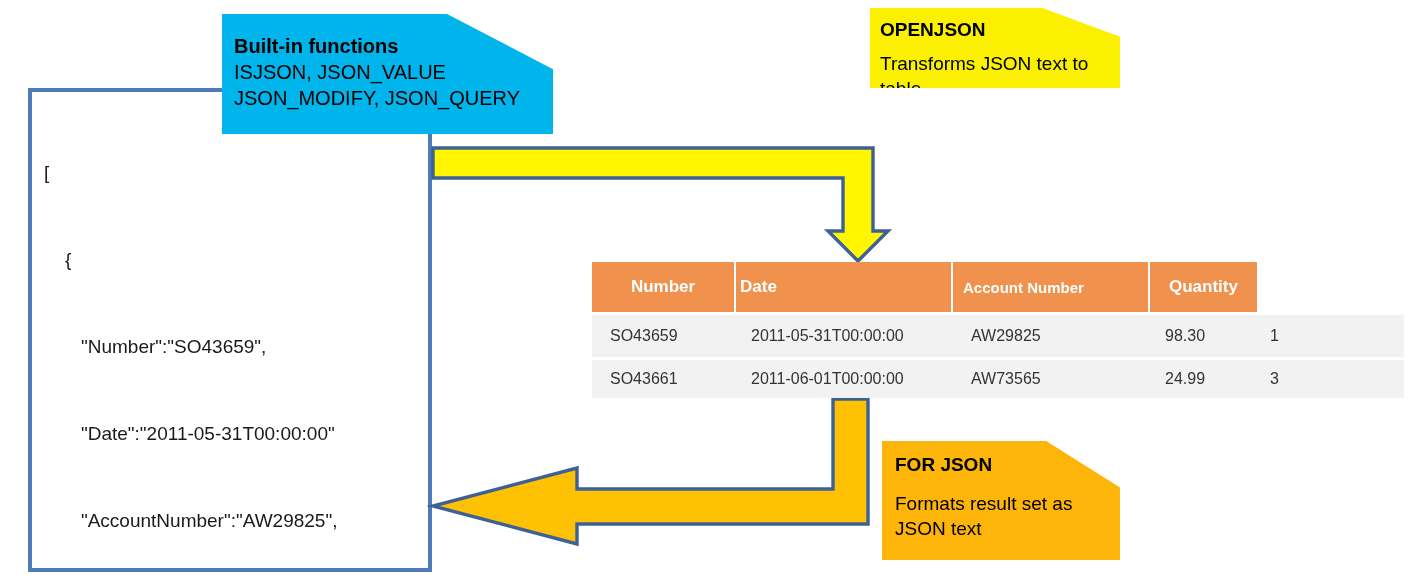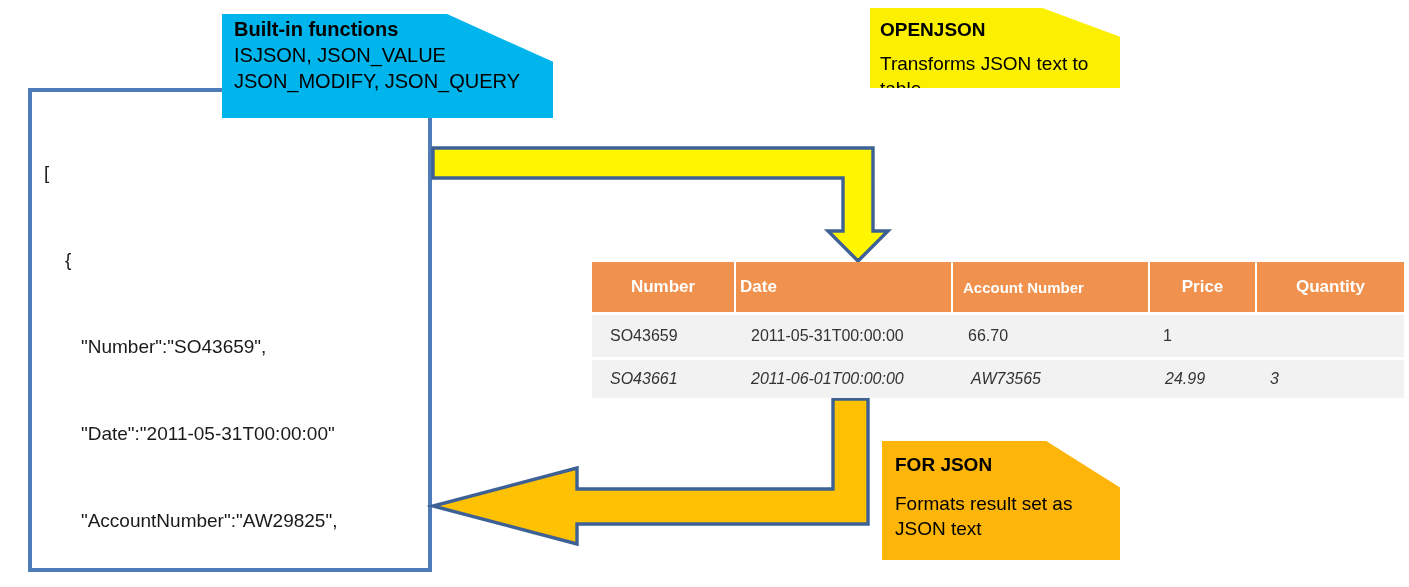--- a/index.html
+++ b/index.html
@@ -22,24 +22,24 @@
     padding:8px 0 0 12px;
     font-size:19px;line-height:29px;
     color:#1a1a1a;
     white-space:pre;
   }
 
   
   .callout{position:absolute;color:#000;}
   .callout .title{font-weight:bold;}
   .callout-builtin{
-    left:222px;top:14px;width:331px;height:104px;
+    left:222px;top:14px;width:331px;height:120px;
     background:#00B5EC;
     clip-path:polygon(0 0, 68% 0, 100% 46%, 100% 100%, 0 100%);
-    padding:2px 0 0 12px;box-sizing:border-box;
+    padding:19px 0 0 12px;box-sizing:border-box;
     font-size:20px;line-height:26px;
   }
   .callout-openjson{
     left:870px;top:8px;width:250px;height:80px;
     background:#FAF000;
     clip-path:polygon(0 0, 69% 0, 100% 36%, 100% 100%, 0 100%);
     padding:9px 0 0 10px;box-sizing:border-box;
     font-size:19px;line-height:25px;
   }
   .callout-openjson .title{margin-bottom:9px;}
@@ -67,21 +67,21 @@
     border-right:2px solid #ffffff;box-sizing:border-box;
   }
   .th:last-child{border-right:none;}
   .th.center{justify-content:center;}
   .th.pad18{padding-left:4px;}
   .th.pad10{padding-left:10px;font-size:15px;}
   .trow{
     background:#F2F2F2;height:42px;margin-bottom:3px;
     color:#333333;font-size:16px;
   }
-  .trow.short{height:38px;margin-bottom:0;font-style:italic;}
+  .trow.short{height:38px;margin-bottom:0;}
   .td{display:flex;align-items:center;padding-left:18px;box-sizing:border-box;}
   .td.pad15{padding-left:15px;}
   .td.pad13{padding-left:13px;}
 
   
   .arrow-layer{position:absolute;left:0;top:0;pointer-events:none;}
   .arrow{stroke:#3D6195;stroke-width:3.4;stroke-linejoin:miter;}
 </style>
 </head>
 <body>
@@ -128,27 +128,27 @@
   <div class="callout callout-forjson">
     <div class="title">FOR JSON</div>
     <div class="body">Formats result set as JSON text</div>
   </div>
 
   <div class="result-table">
     <div class="thead">
       <div class="th center">Number</div>
       <div class="th pad18">Date</div>
       <div class="th pad10">Account Number</div>
-      <div class="th center">Price</div>
       <div class="th center">Quantity</div>
     </div>
     <div class="trow">
       <div class="td">SO43659</div>
       <div class="td pad15">2011-05-31T00:00:00</div>
-      <div class="td pad15">66.70</div>
+      <div class="td">AW29825</div>
+      <div class="td pad15">98.30</div>
       <div class="td pad13">1</div>
     </div>
     <div class="trow short">
       <div class="td">SO43661</div>
       <div class="td pad15">2011-06-01T00:00:00</div>
       <div class="td">AW73565</div>
       <div class="td pad15">24.99</div>
       <div class="td pad13">3</div>
     </div>
   </div>

